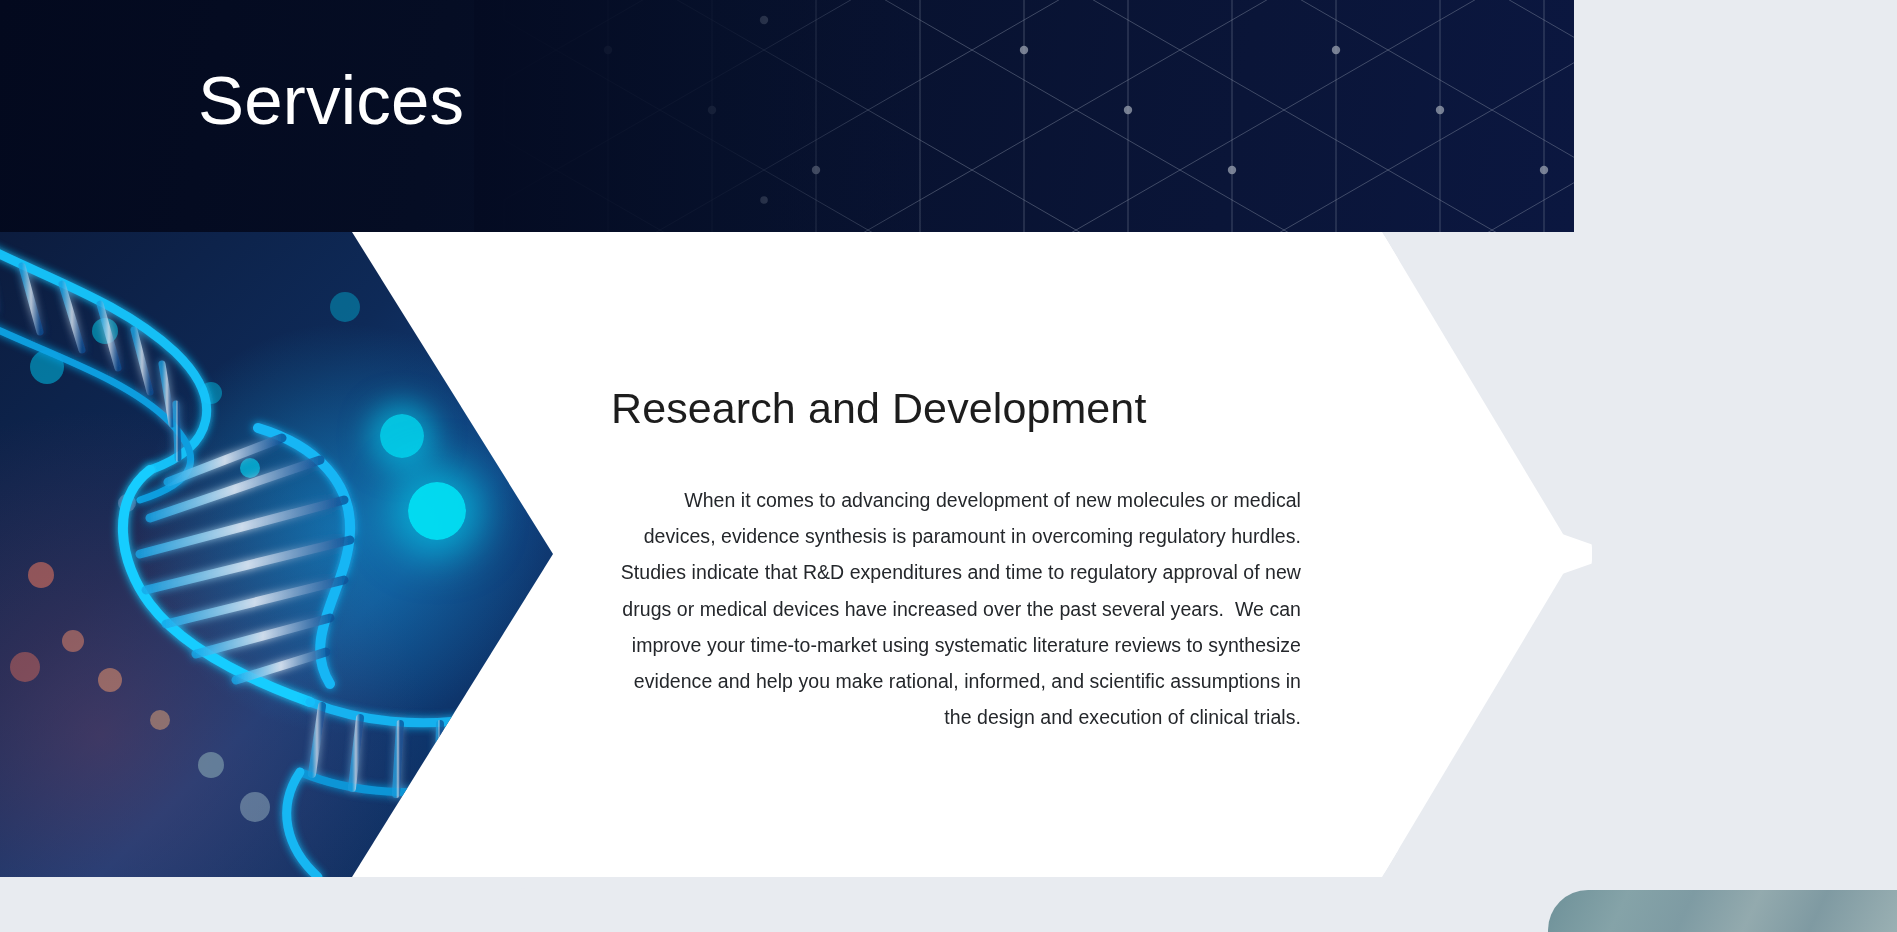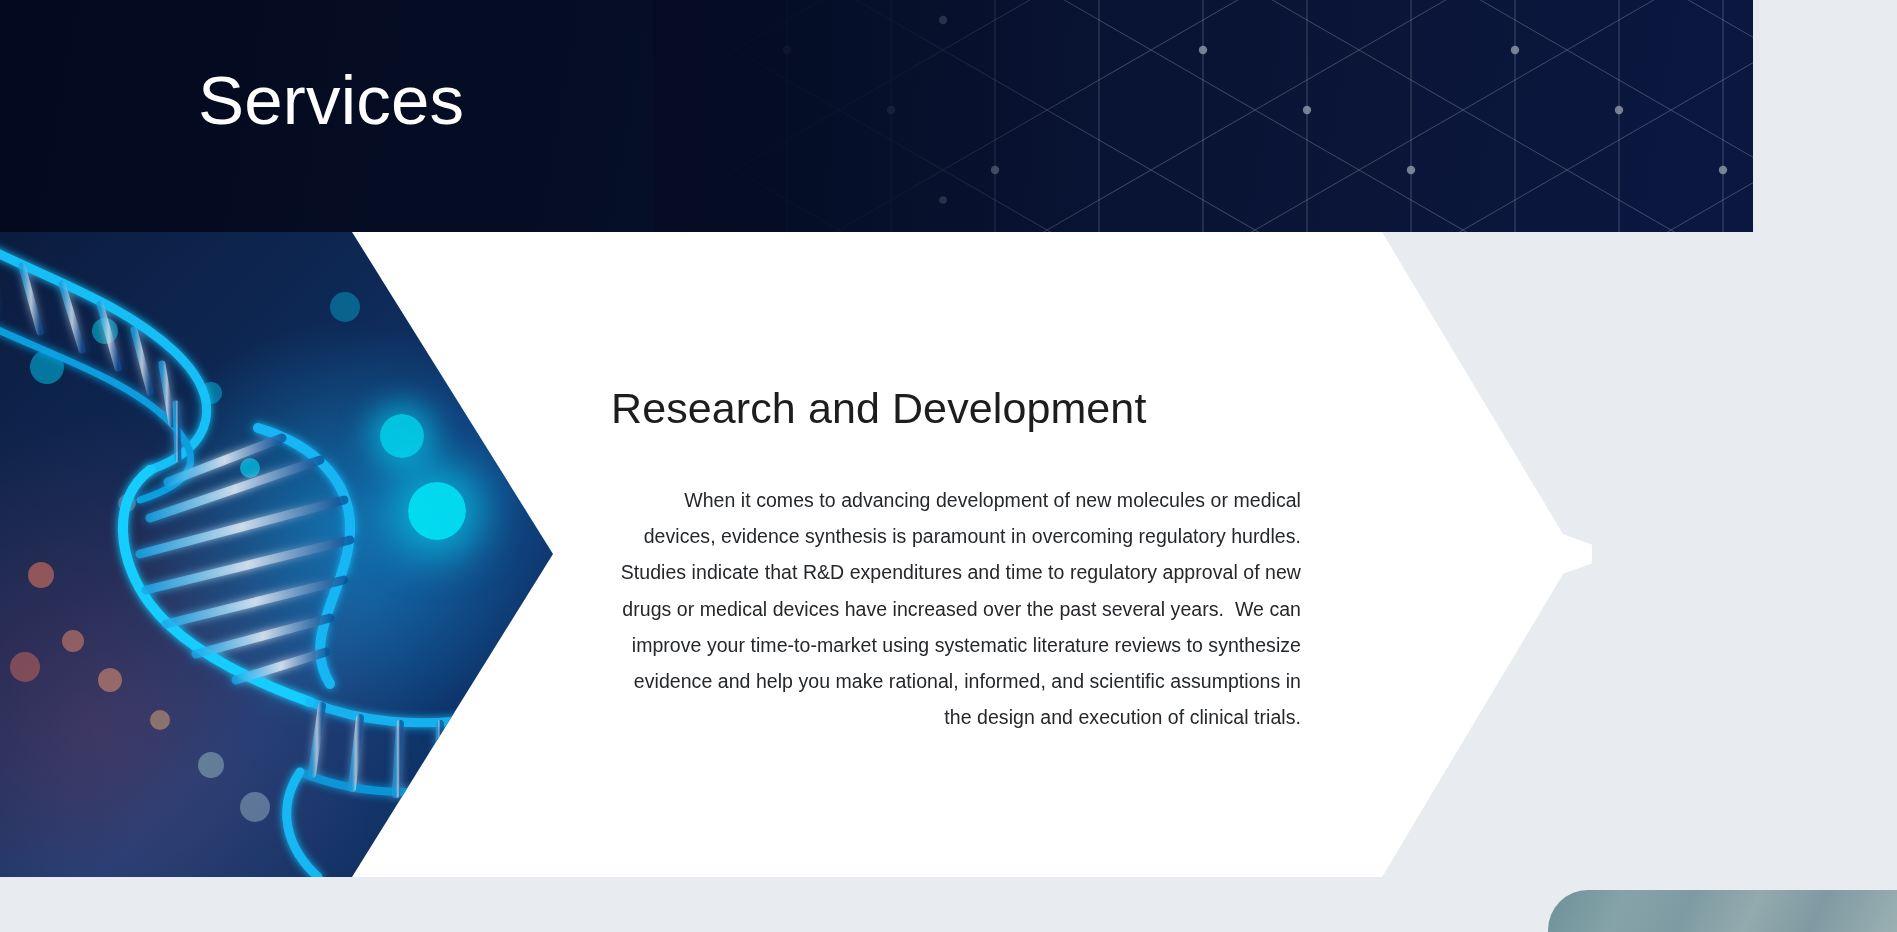--- a/index.html
+++ b/index.html
@@ -5,21 +5,21 @@
   * { margin:0; padding:0; box-sizing:border-box; }
   html,body { width:1897px; height:932px; overflow:hidden; }
   body {
     font-family:"Liberation Sans", sans-serif;
     background:#e8ebf0;
     position:relative;
   }
 
   
   .hero {
-    position:absolute; left:0; top:0; width:1753px; height:232px;
+    position:absolute; left:0; top:0; width:1574px; height:232px;
     background:linear-gradient(100deg,#03091e 0%,#050d24 28%,#081230 55%,#0a1538 78%,#0b1740 100%);
     overflow:hidden;
   }
   .hero-hex { position:absolute; right:0; top:0; width:1100px; height:232px; opacity:1; }
   .hero-title {
     position:absolute; left:198px; top:66px;
     font-size:69px; font-weight:300; color:#ffffff;
     letter-spacing:0.2px; line-height:1;
     font-family:"Liberation Sans", sans-serif;
     white-space:nowrap;

